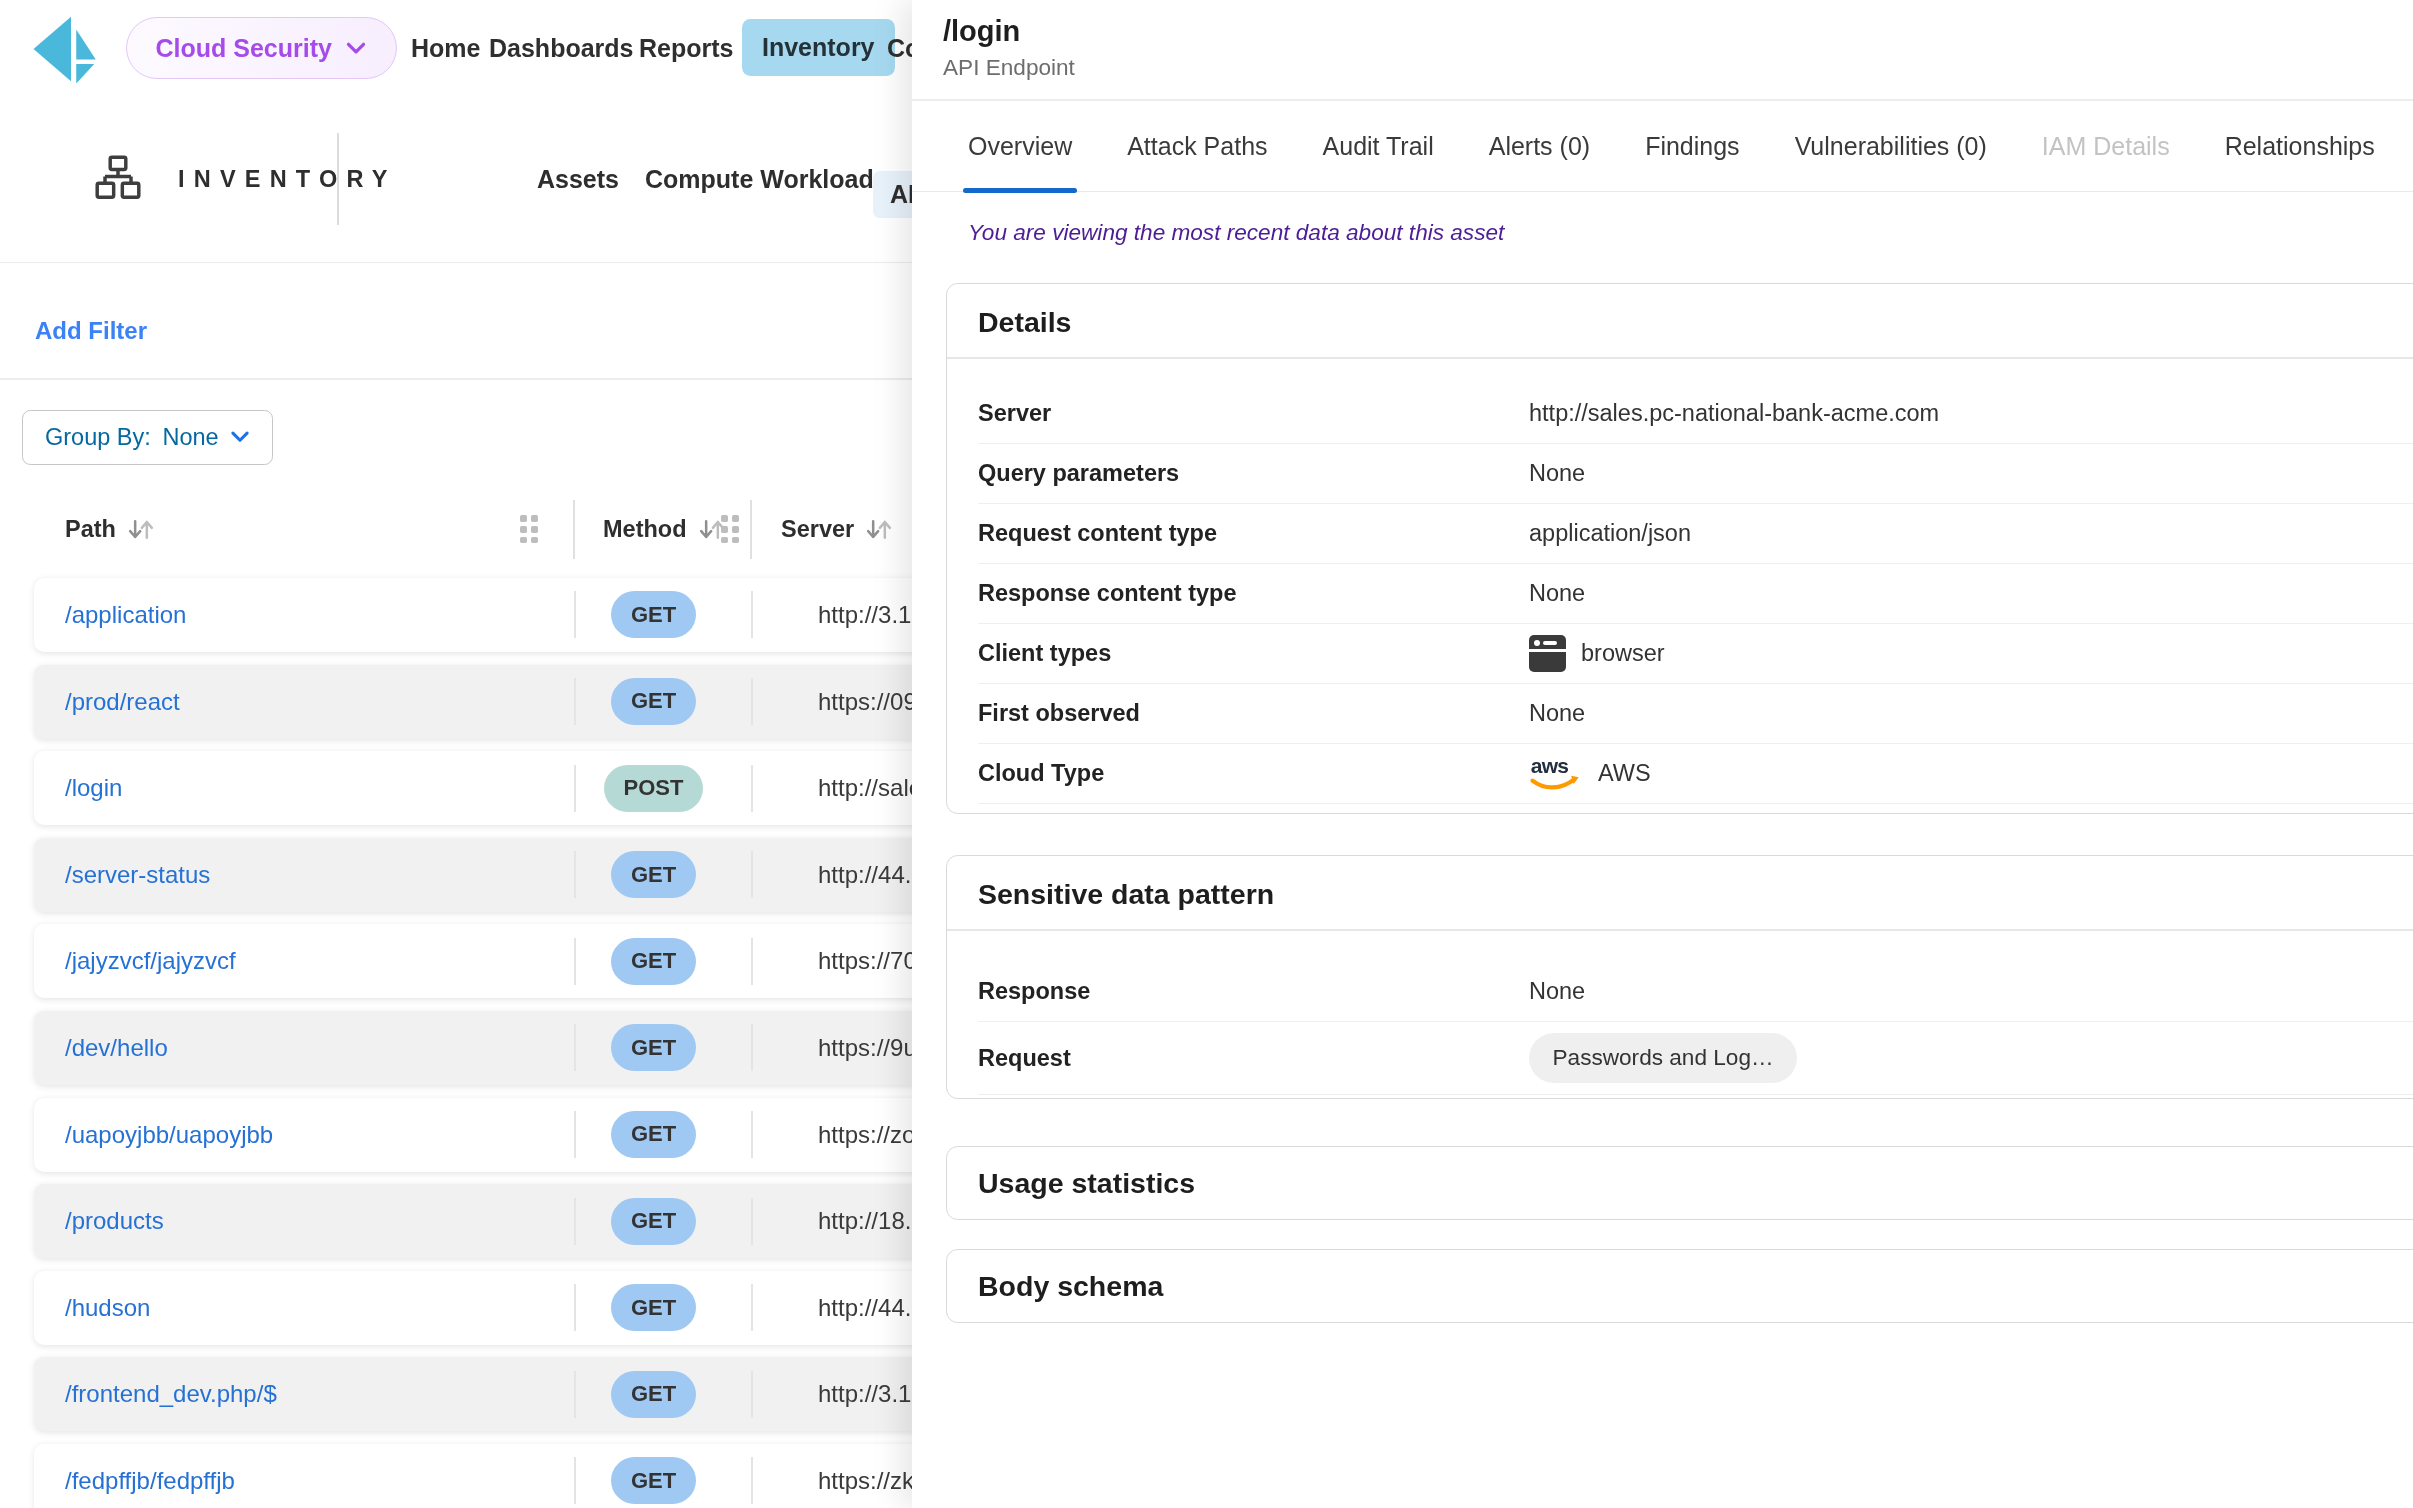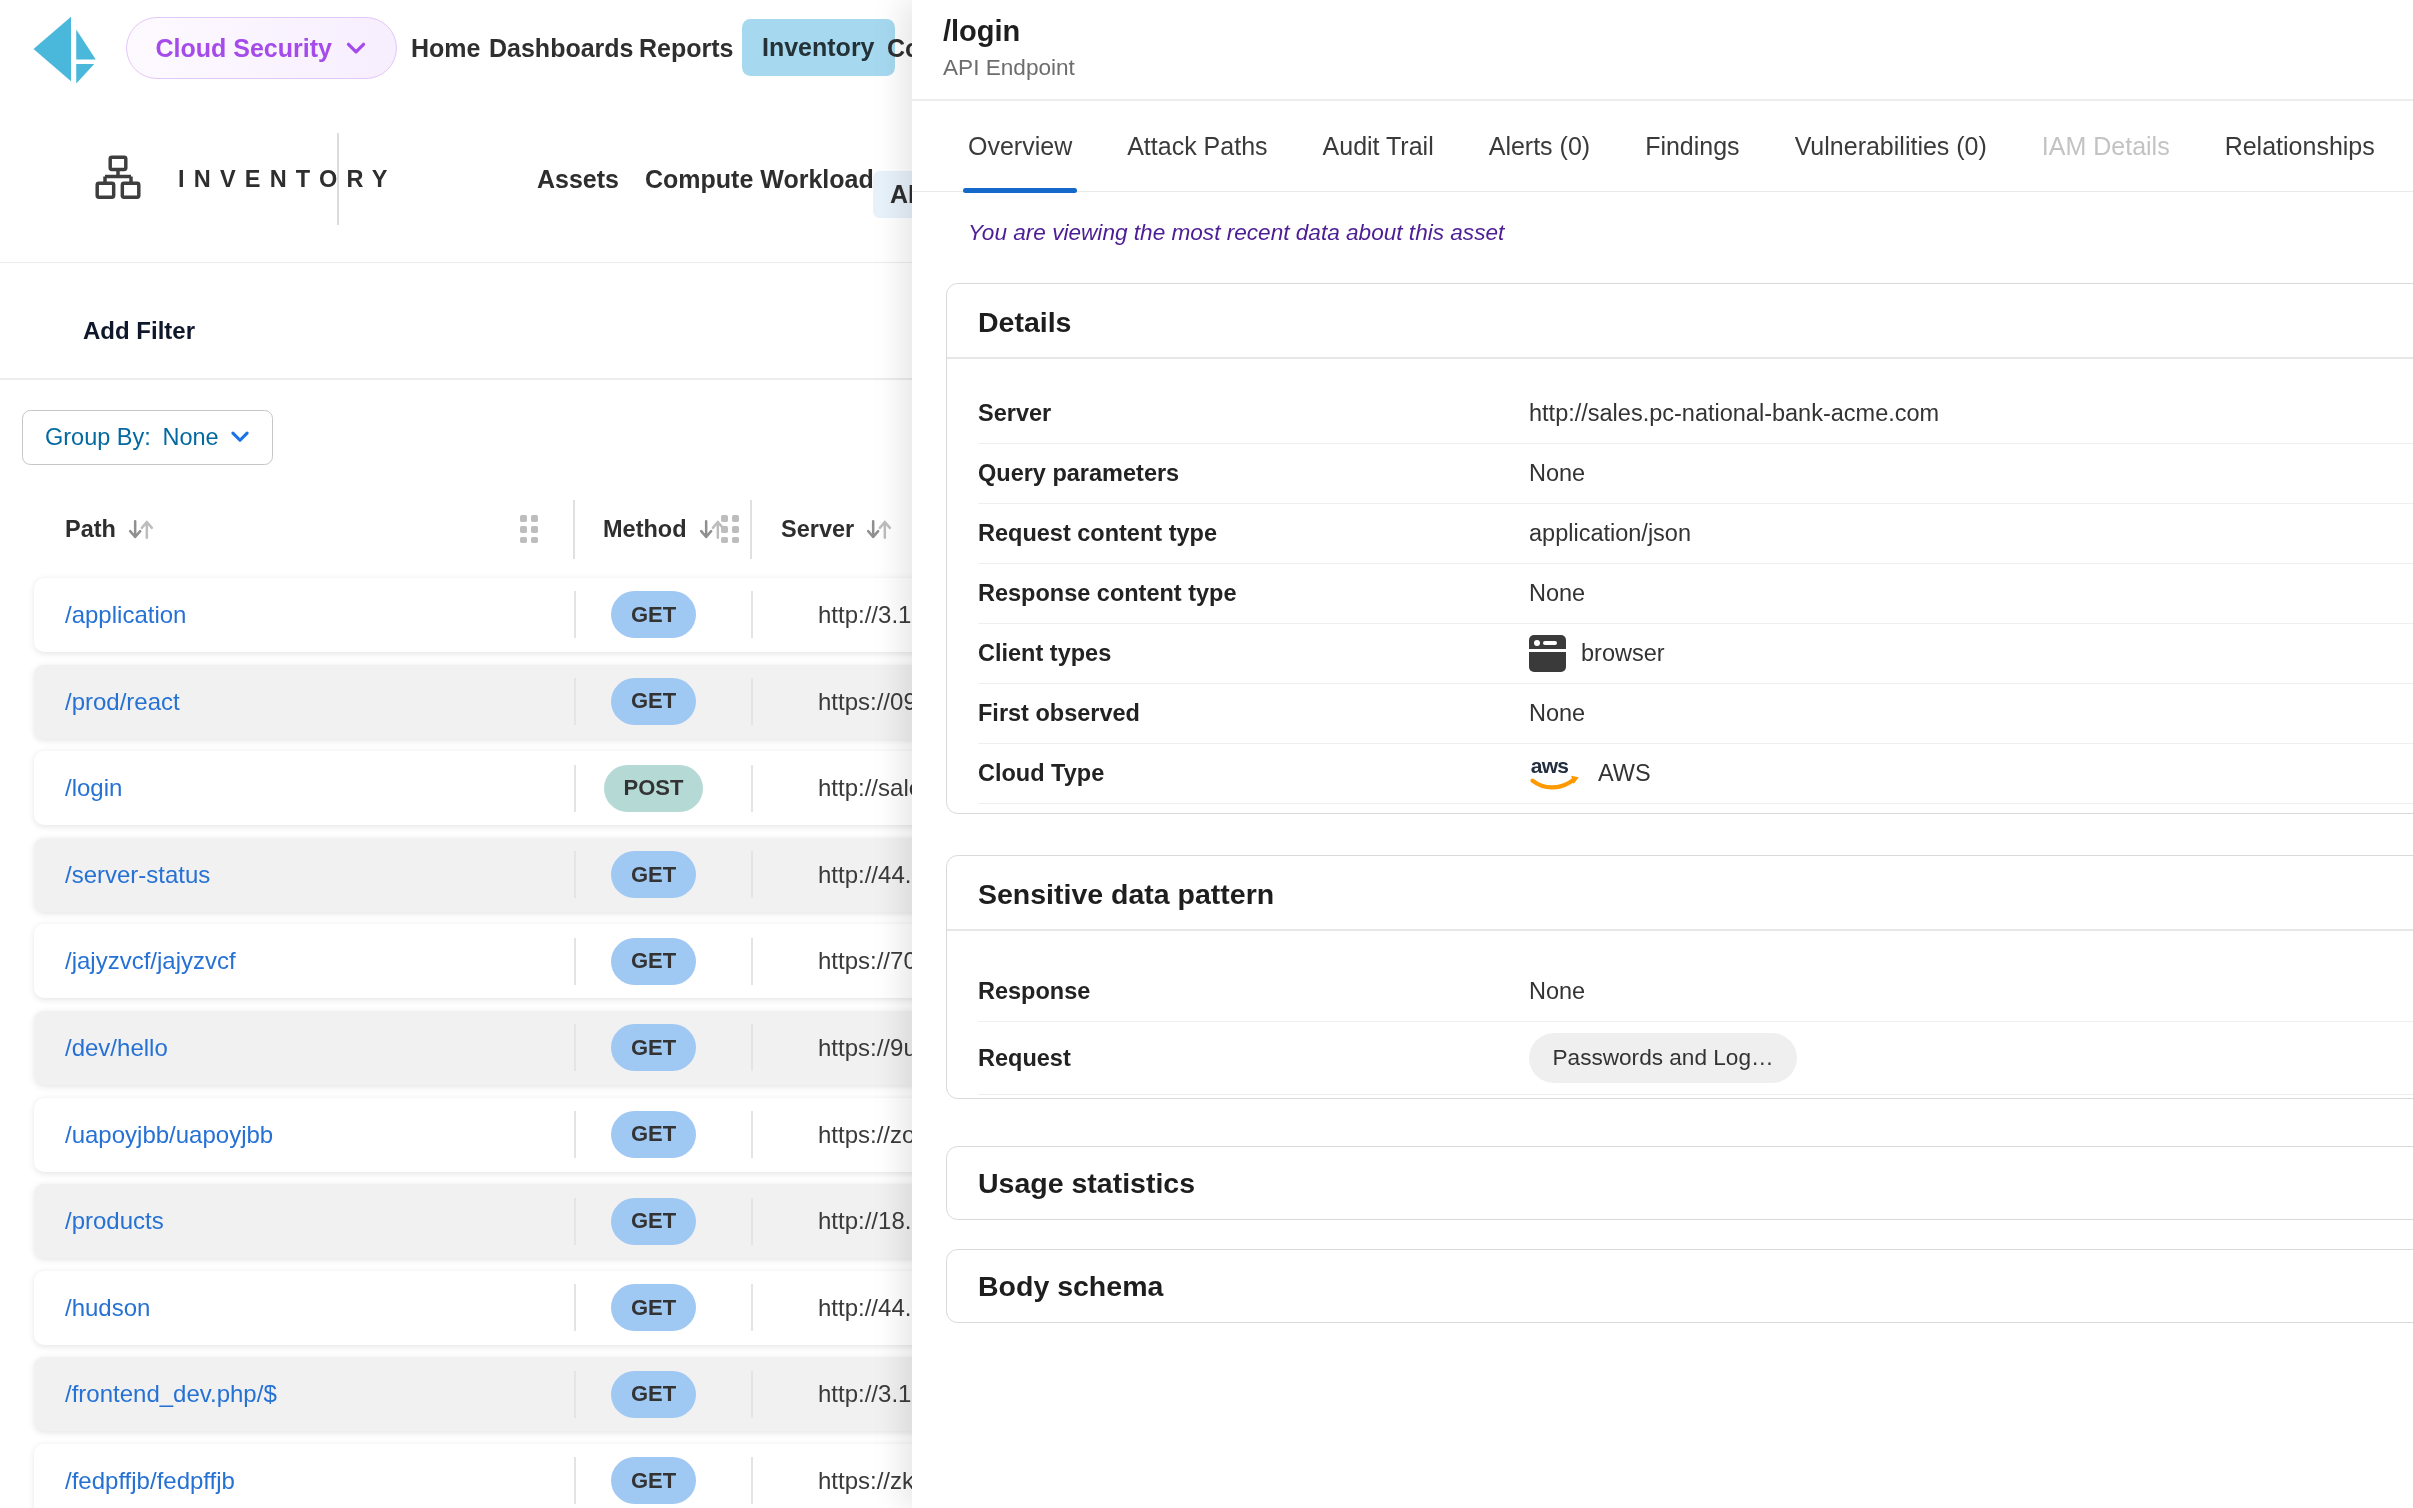--- a/index.html
+++ b/index.html
@@ -22,21 +22,21 @@
   .inv-icon{position:absolute;left:92px;top:57px;width:52px;height:52px;}
   .inv-title{position:absolute;left:178px;top:0;height:166px;display:flex;align-items:center;
              font-size:23.5px;letter-spacing:9.2px;font-weight:bold;color:#2e2e2e;}
   .inv-divider{position:absolute;left:337px;top:37px;height:92px;width:1.7px;background:#dcdcdc;}
   .inv-tab{position:absolute;top:0;height:166px;display:flex;align-items:center;font-size:25px;font-weight:bold;color:#2e2e2e;cursor:pointer;}
   #invtab-applications{left:374px;} #invtab-assets{left:537px;} #invtab-compute{left:645px;}
   .inv-tab-active{position:absolute;left:873px;top:75px;height:47px;background:#e8f2fb;border-radius:6.7px;
                   display:flex;align-items:center;padding:0 17px;font-size:25px;font-weight:bold;color:#2e2e2e;cursor:pointer;}
 
   
-  .add-filter{position:absolute;left:35px;top:317px;font-size:24px;font-weight:bold;color:#0f172a;cursor:pointer;margin-left:48px;}
+  .add-filter{position:absolute;left:35px;top:317px;font-size:24px;font-weight:bold;color:#3b82f6;cursor:pointer;}
   .divider-h{position:absolute;left:0;top:378px;width:912px;height:1.7px;background:#ececec;}
   .groupby{position:absolute;left:22px;top:410px;height:55px;border:1.7px solid #c6c6c6;border-radius:8.4px;background:#fff;
            display:flex;align-items:center;gap:11.7px;padding:0 22px;font-size:23.5px;color:#0369a1;cursor:pointer;box-sizing:border-box;}
 
   
   .thead{position:absolute;top:500px;left:0;width:912px;height:59px;}
   .th{position:absolute;top:0;height:59px;display:flex;align-items:center;gap:10px;font-size:23.5px;font-weight:bold;color:#2e2e2e;}
   #th-path{left:65px;} #th-method{left:603px;} #th-server{left:781px;}
   .th-sep{position:absolute;top:0;height:59px;width:1.7px;background:#e0e0e0;}
   .sep1{left:573px;} .sep2{left:750px;}

